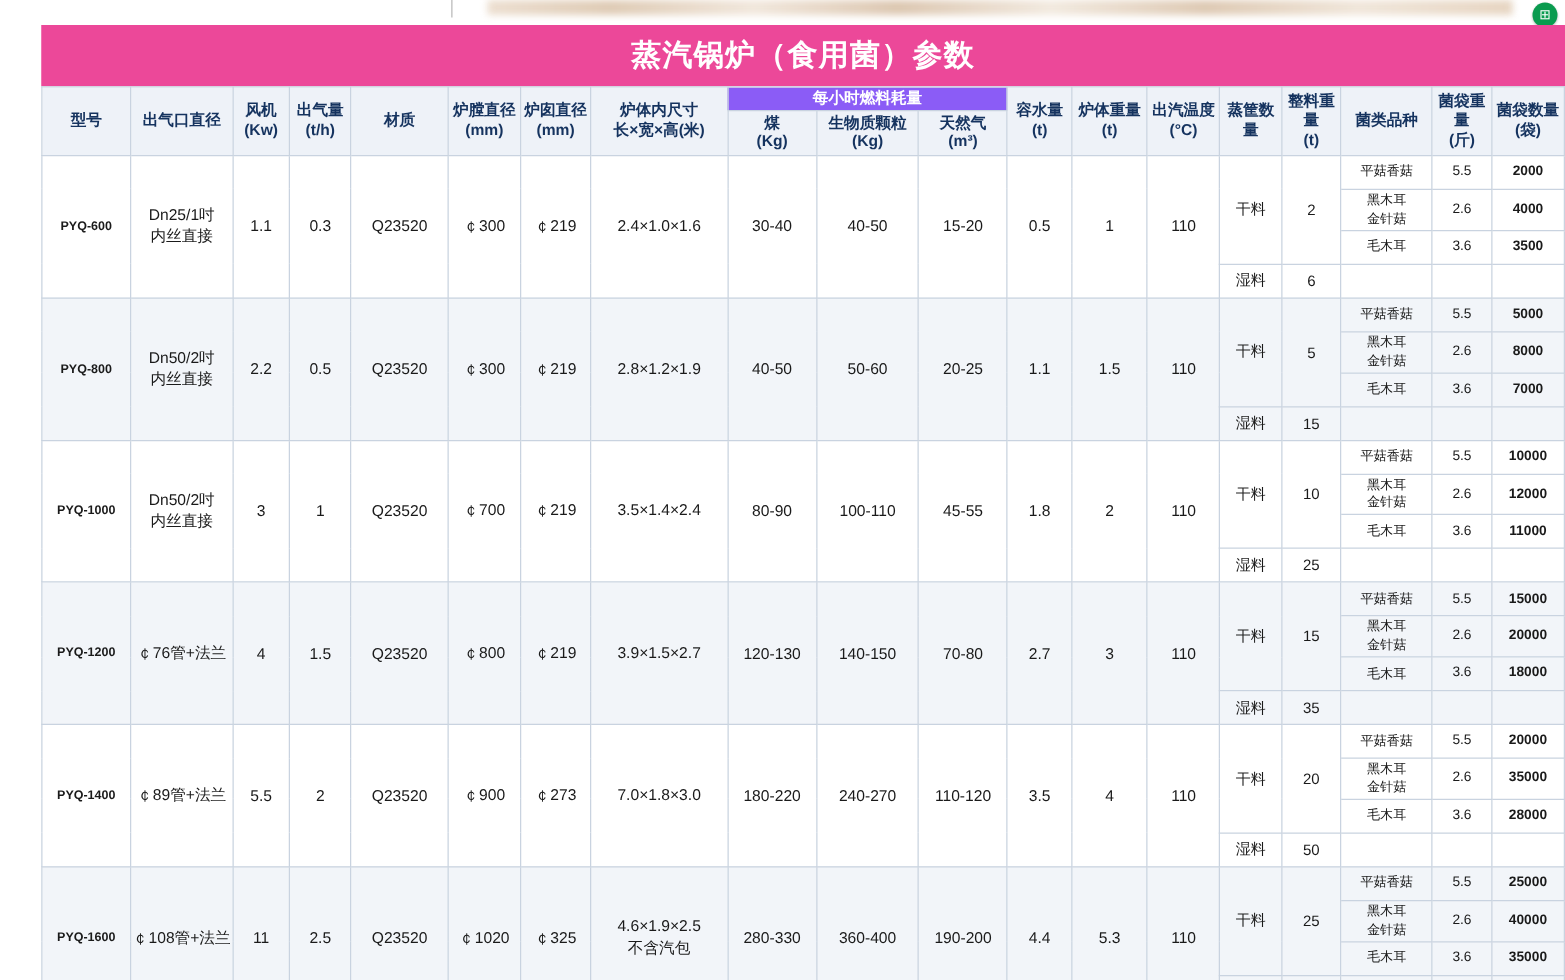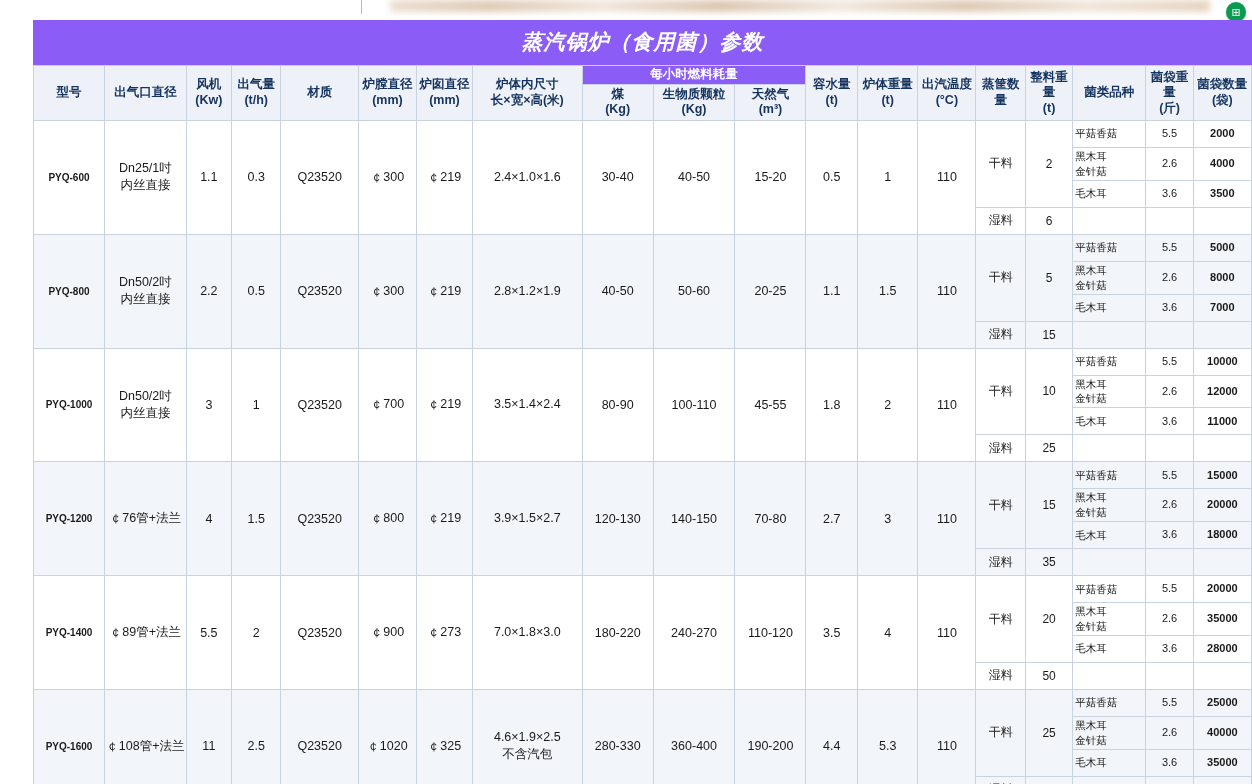--- a/index.html
+++ b/index.html
@@ -27,24 +27,23 @@
   }
   .badge{
     position:absolute;right:6px;top:2px;width:20px;height:20px;border-radius:50%;
     background:#0a9b4f;color:#fff;font-size:11px;line-height:20px;text-align:center;
     box-shadow:0 1px 2px rgba(0,0,0,.3);
   }
   .sheet{
     position:absolute;left:33px;top:20px;width:1219px;
   }
   .title-bar{
-    background:#8b5cf6;color:#ffffff;text-align:center;
-    font-size:21px;font-weight:bold;letter-spacing:1px;
+    background:#ec4899;color:#ffffff;text-align:center;
+    font-size:24px;font-weight:bold;letter-spacing:1px;
     padding:8px 0 9px 0;
-    font-style:italic;
   }
   table{
     border-collapse:collapse;width:1219px;table-layout:fixed;
     font-size:12px;
   }
   th,td{
     border:1px solid #c9d3e0;
     text-align:center;vertical-align:middle;
     padding:2px 1px;
   }
@@ -55,21 +54,21 @@
   thead th.fuel-top{
     background:#8b5cf6;color:#ffffff;font-size:12.5px;height:14px;padding:1px 0;
   }
   thead th.fuel-sub{
     background:#eef2f8;color:#15335f;height:30px;
   }
   tbody tr.alt td{background:#f2f5f9;}
   tbody td{height:22px;font-size:12.5px;}
   td.model{font-weight:bold;font-size:10px;}
   .two-line{line-height:1.35;}
-  td.mush-name{font-size:10.5px;line-height:1.42;padding:1px 2px;text-align:left;}
+  td.mush-name{font-size:10.5px;line-height:1.42;padding:1px 2px;text-align:center;}
   td.mush-w{font-size:11px;line-height:1.42;}
   td.mush-q{font-size:11px;line-height:1.42;font-weight:bold;}
   td.dry-wet{font-size:12px;}
 </style>
 </head>
 <body>
 
 <div class="top-strip">
   <div class="blur-bar"></div>
   <div class="left-rule"></div>

